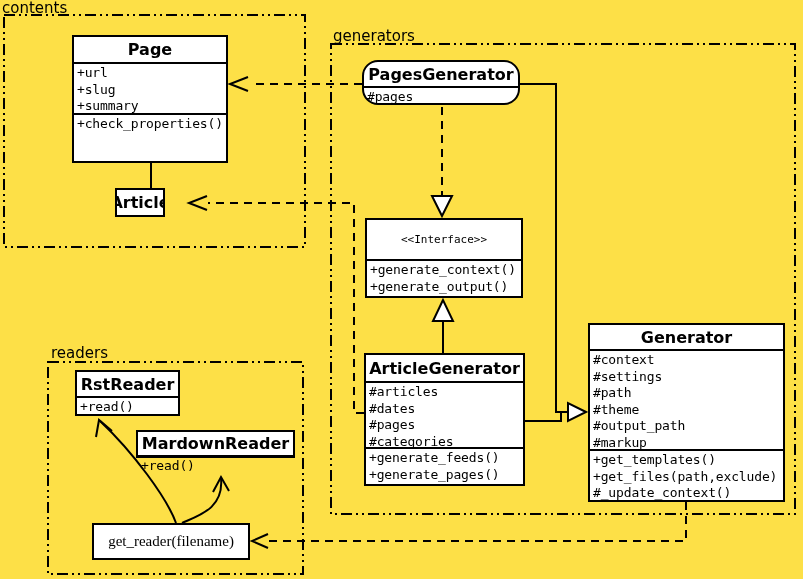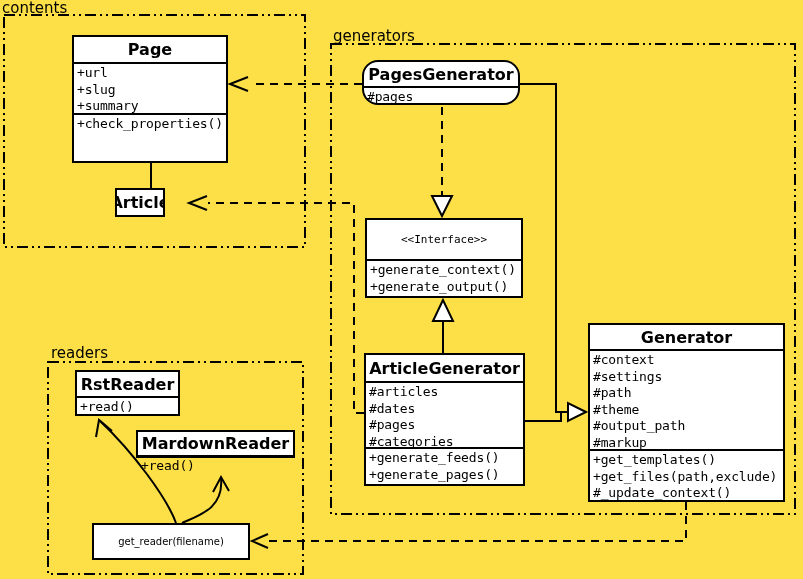--- a/index.html
+++ b/index.html
@@ -37,21 +37,21 @@
     display:flex;flex-direction:column;align-items:center;justify-content:center;
   }
   .stereotype{
     font-family:"DejaVu Sans Mono","Liberation Mono",monospace;
     font-size:11px;font-weight:normal;line-height:16px;
   }
   .stereo-name{font-weight:bold;font-size:16px;line-height:21px;}
   .plain-box{
     position:absolute;box-sizing:border-box;border:2px solid #000;background:#fff;
     display:flex;align-items:center;justify-content:center;
-    font-size:10px;white-space:nowrap;
+    font-size:15px;white-space:nowrap;font-family:Liberation Serif, serif;
   }
 </style>
 </head>
 <body>
 
 <div class="canvas">
 
   <svg class="layer" width="803" height="579" viewBox="0 0 803 579">
 
     <rect class="pkg" x="4" y="15" width="301" height="232"></rect>

